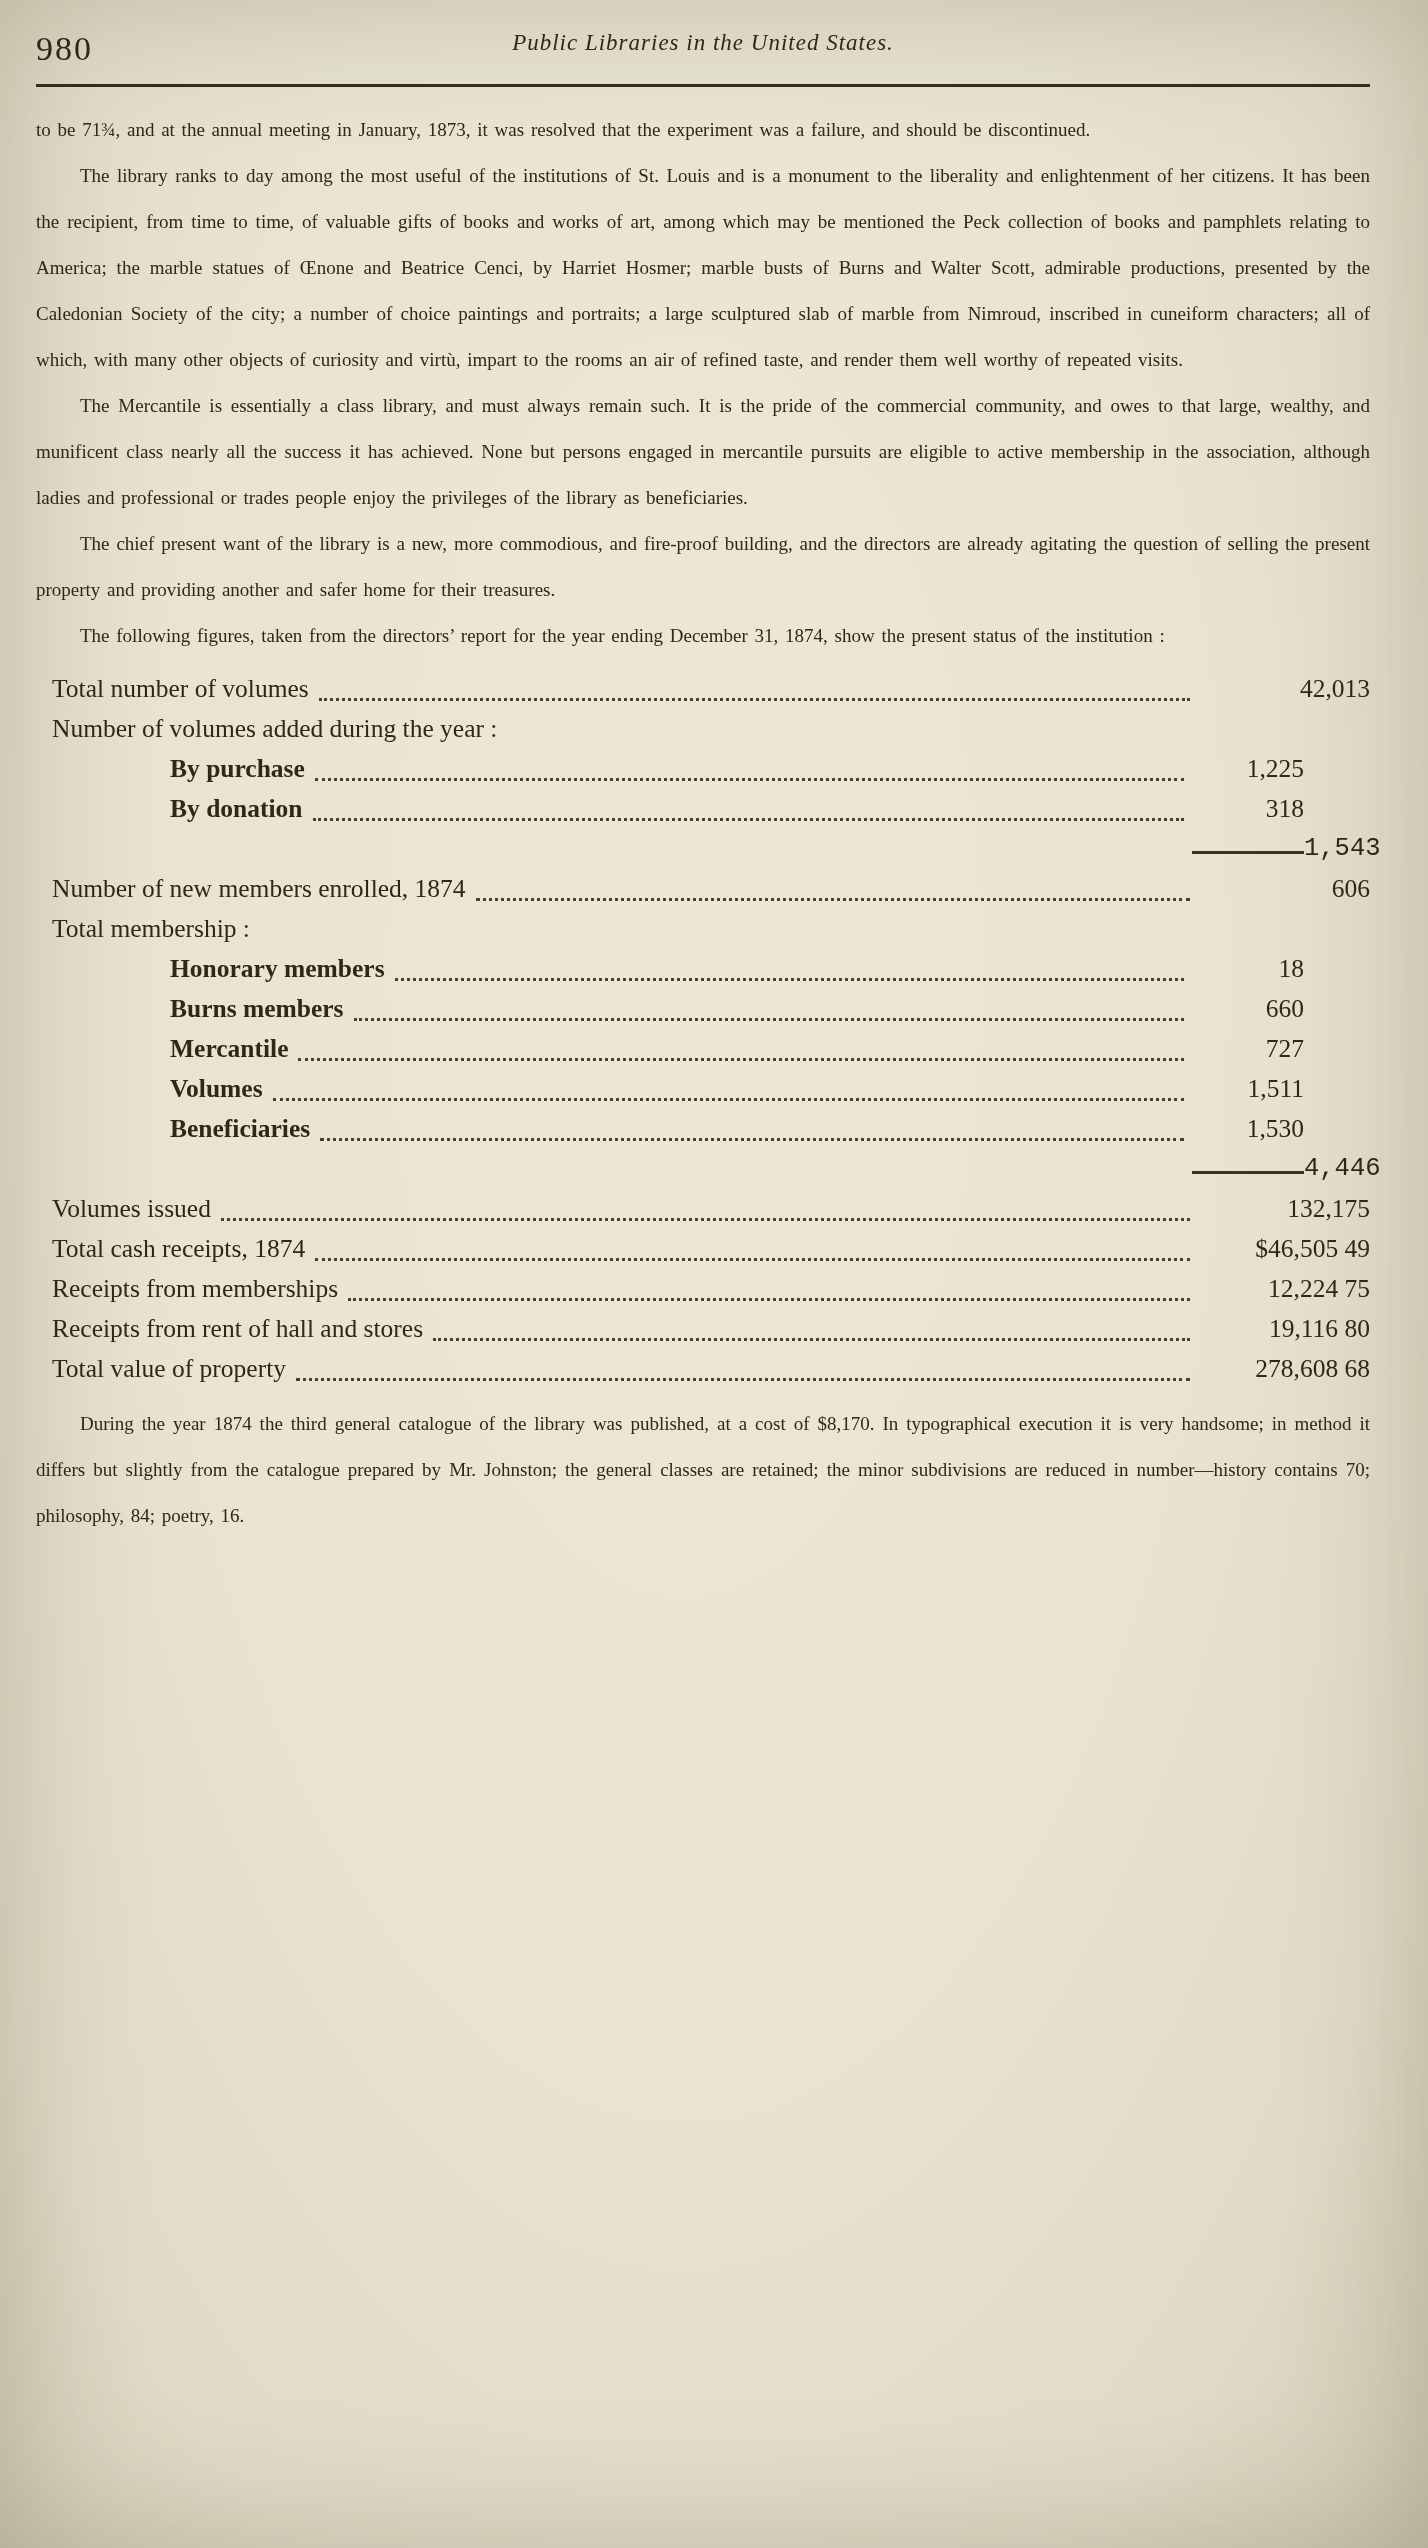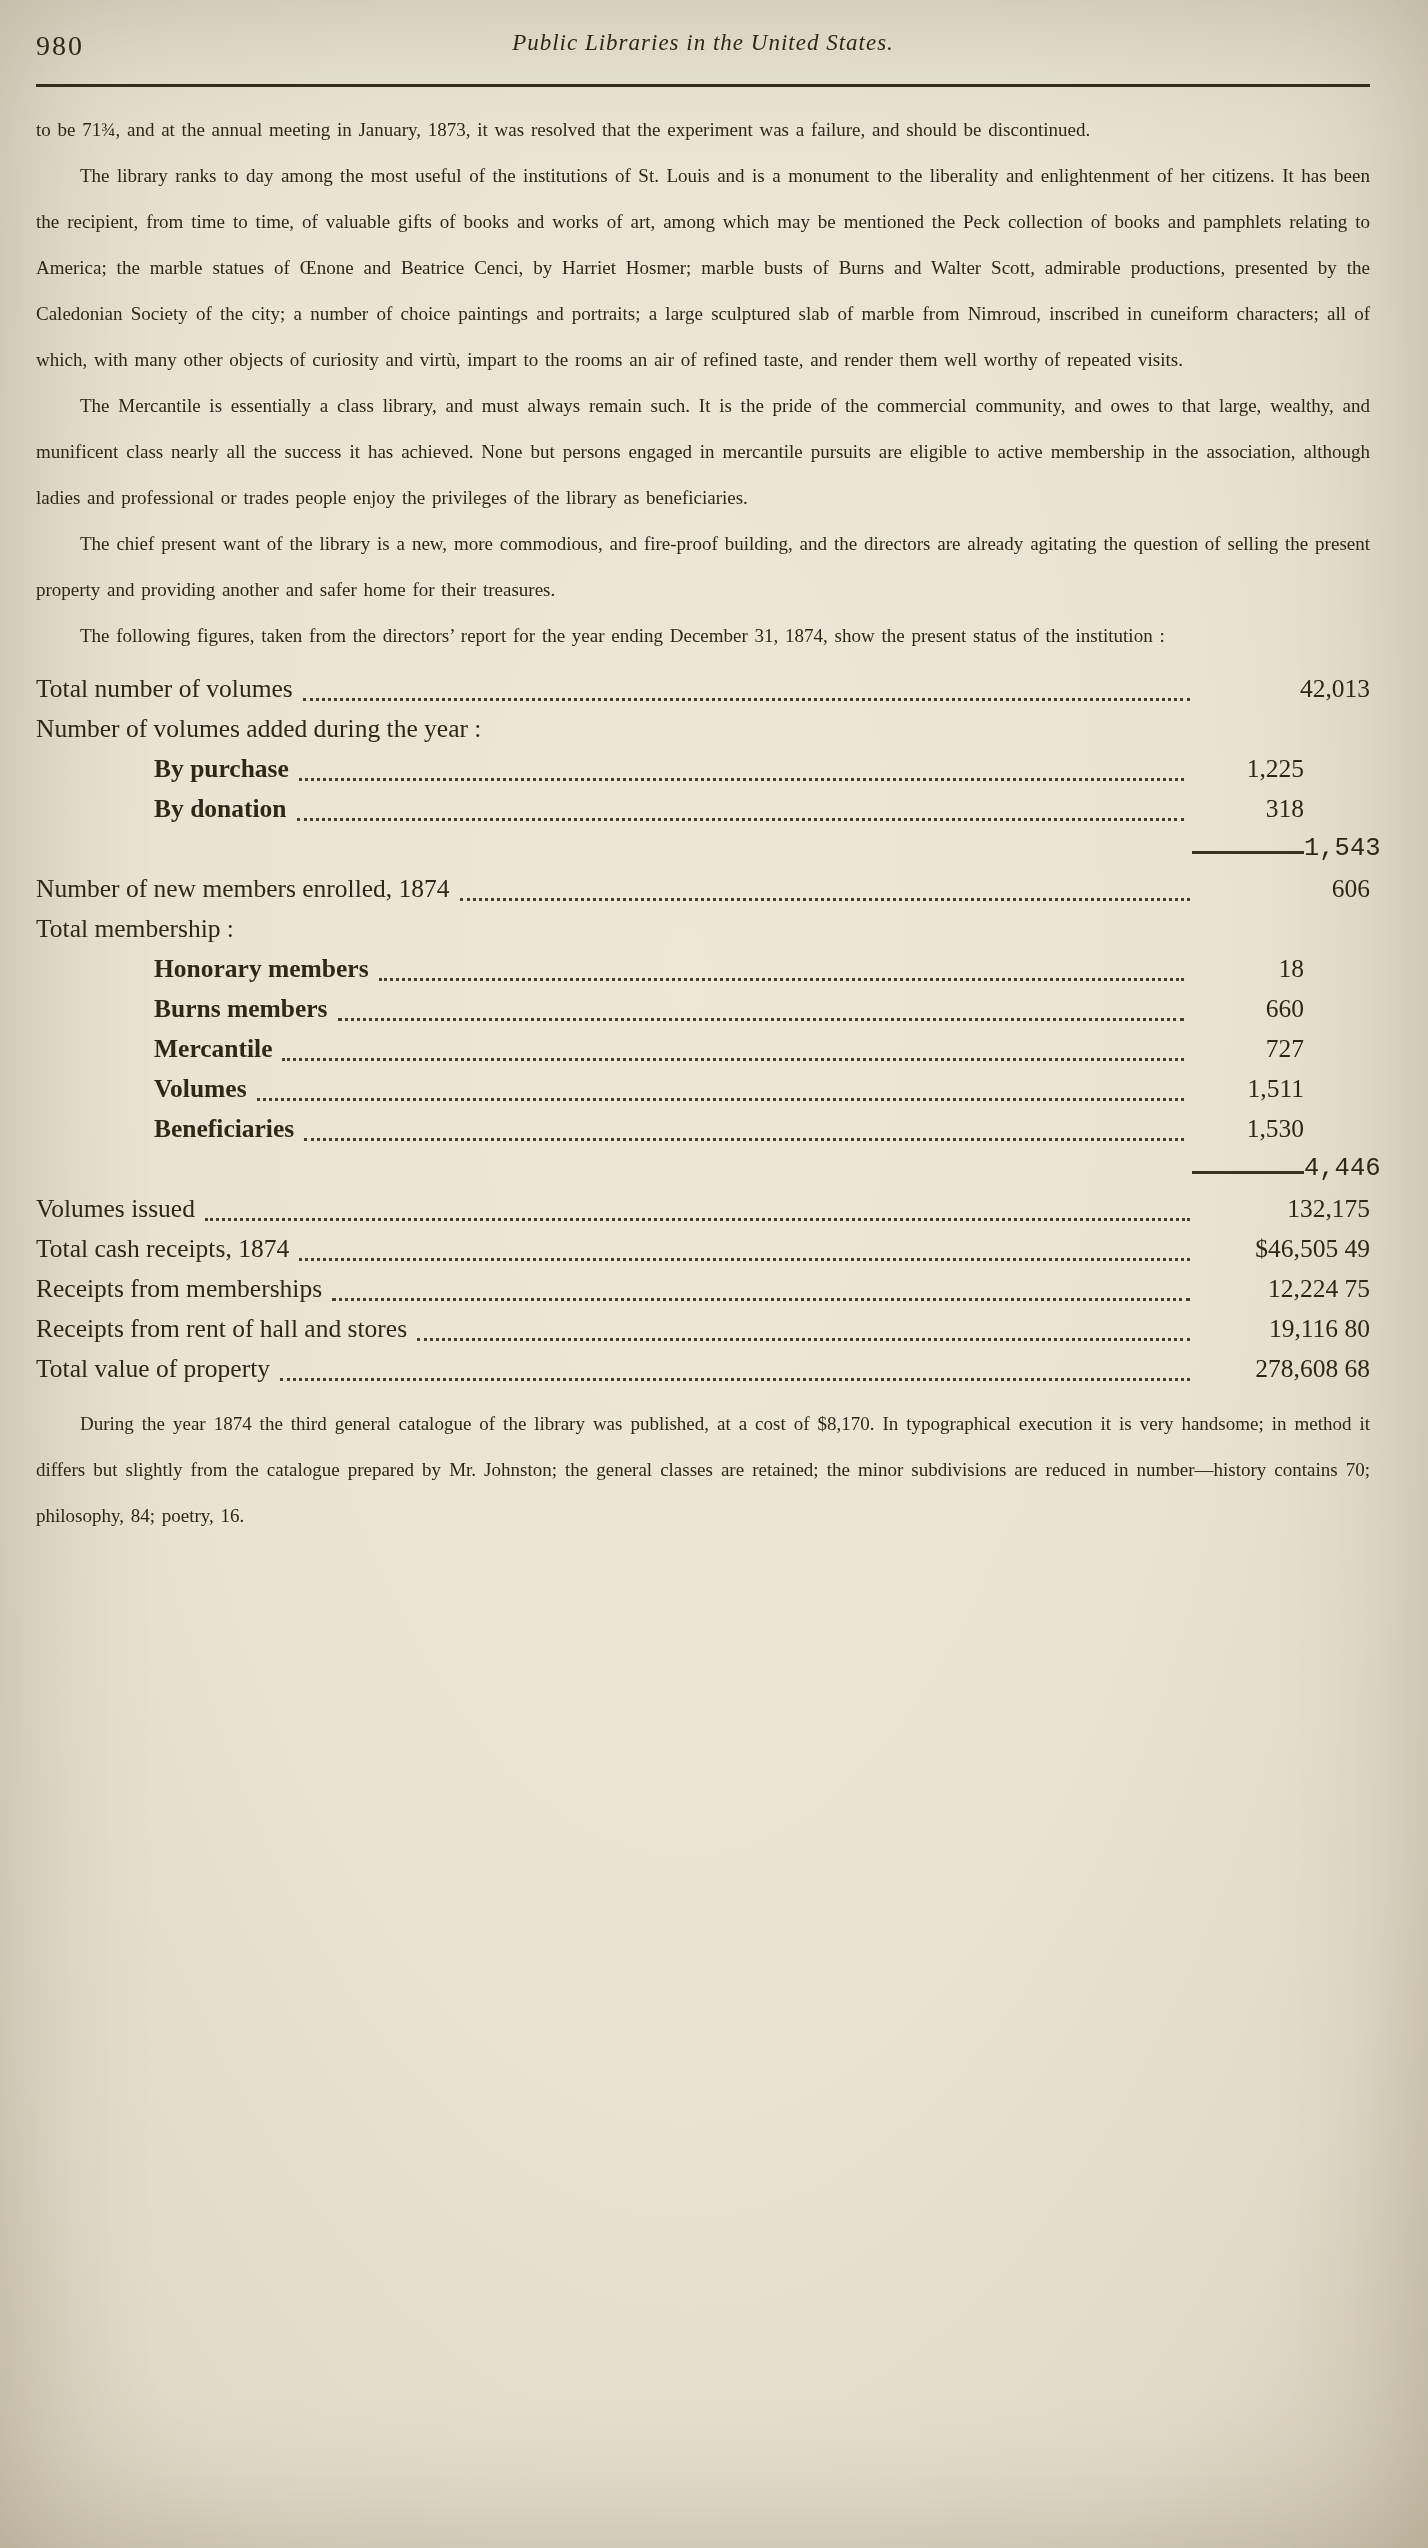--- a/index.html
+++ b/index.html
@@ -18,21 +18,21 @@
     background:
       radial-gradient(ellipse at 48% 38%, #ece7d7 0%, #e8e3d2 50%, #e0dac7 80%, #cfc8b2 100%);
     box-shadow: inset 0 0 140px rgba(92, 82, 55, 0.28);
     overflow: hidden;
   }
   .hdr {
     position: relative;
     height: 52px;
   }
   .pnum {
-    font-size: 28px;
+    font-size: 34px;
     letter-spacing: 2px;
     text-align: center;
   }
   .rtitle {
     position: absolute;
     left: 0; right: 0;
     text-align: center;
     font-style: italic;
     font-size: 23px;
     letter-spacing: 1px;
@@ -50,20 +50,21 @@
   }
   .body-text p.para.ind { text-indent: 44px; }
   .stats {
     margin: 10px 0 12px 0;
   }
   .trow {
     display: flex;
     align-items: flex-start;
     font-size: 25.5px;
     line-height: 40px;
+    margin-left: 16px;
   }
   .trow .lbl { white-space: nowrap; }
   .trow .lbl.ind1 { padding-left: 118px; font-weight: bold; }
   .trow .leader {
     flex: 1;
     min-width: 24px;
     border-bottom: 3px dotted #47402d;
     margin: 0 10px 8px 10px;
     align-self: flex-end;
   }

